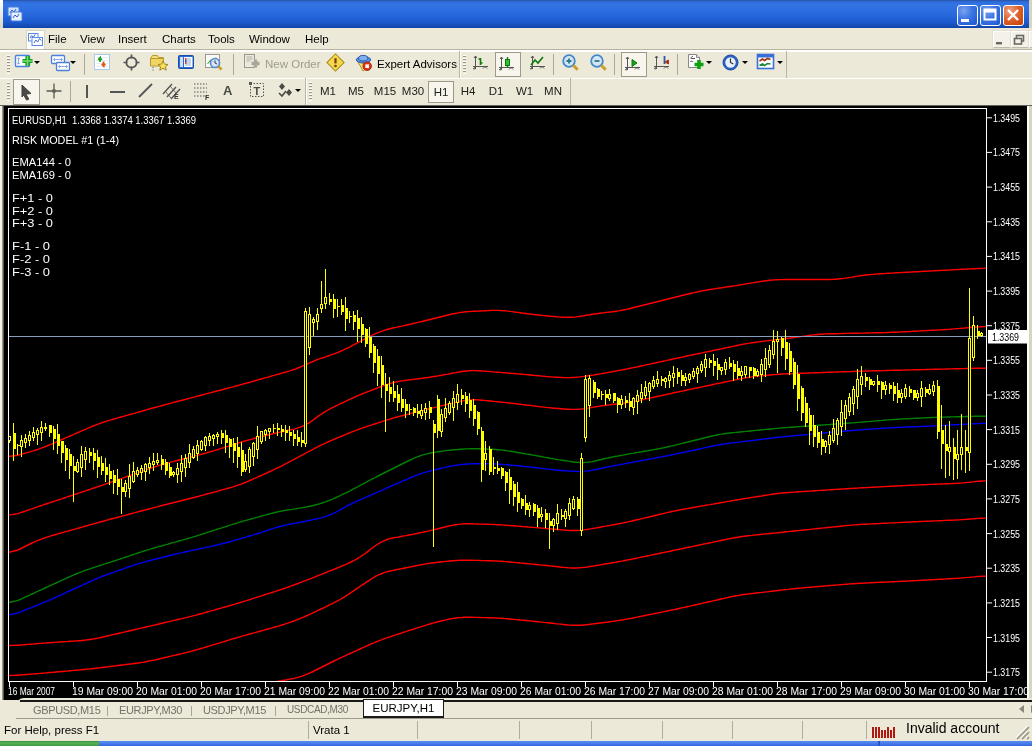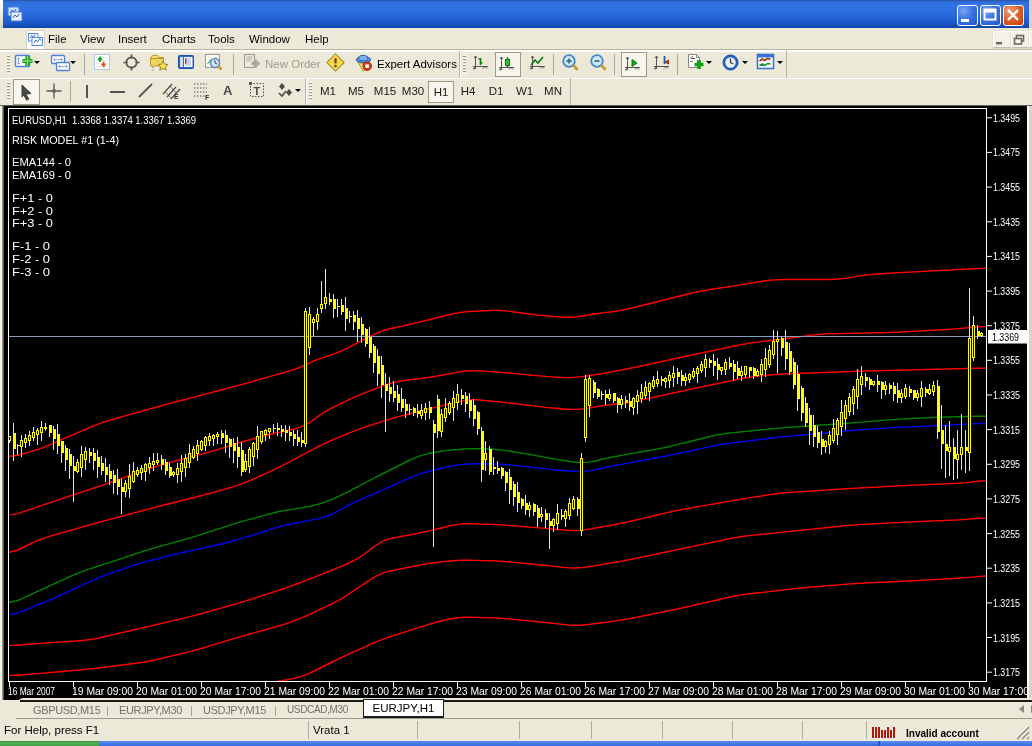--- a/index.html
+++ b/index.html
@@ -352,21 +352,21 @@
  <div class="abs" style="left:4px;top:5px;font-size:11.5px;color:#000;">For Help, press F1</div>
  <div class="abs" style="left:308px;top:2px;width:1px;height:18px;background:#b0ada0;"></div>
  <div class="abs" style="left:313px;top:5px;font-size:11.5px;color:#000;">Vrata 1</div>
  <div class="abs" style="left:417px;top:2px;width:1px;height:18px;background:#b0ada0;"></div>
  <div class="abs" style="left:519px;top:2px;width:1px;height:18px;background:#b0ada0;"></div>
  <div class="abs" style="left:591px;top:2px;width:1px;height:18px;background:#b0ada0;"></div>
  <div class="abs" style="left:662px;top:2px;width:1px;height:18px;background:#b0ada0;"></div>
  <div class="abs" style="left:732px;top:2px;width:1px;height:18px;background:#b0ada0;"></div>
  <div class="abs" style="left:802px;top:2px;width:1px;height:18px;background:#b0ada0;"></div>
  <div class="abs" style="left:866px;top:2px;width:1px;height:18px;background:#b0ada0;"></div>
- <div class="abs" style="left:906px;top:9px;font-size:10px;color:#000;font-weight:bold;">Invalid account</div>
+ <div class="abs" style="left:906px;top:1px;font-size:14px;color:#000;">Invalid account</div>
 <div class="abs" style="left:872px;top:6px;"><svg width="24" height="12" viewBox="0 0 24 12" style="">
         <rect x="0" y="0" width="2" height="11" fill="#b01810"></rect>
         <rect x="3" y="0" width="2" height="11" fill="#b01810"></rect>
         <rect x="6" y="0" width="2" height="11" fill="#b01810"></rect>
         <rect x="9" y="3" width="2" height="8" fill="#b01810"></rect>
         <rect x="12" y="3" width="2" height="8" fill="#b01810"></rect>
         <rect x="15" y="0" width="2" height="11" fill="#b01810"></rect>
         <rect x="18" y="3" width="2" height="8" fill="#b01810"></rect>
         <rect x="21" y="0" width="2" height="11" fill="#b01810"></rect>
       </svg></div>

